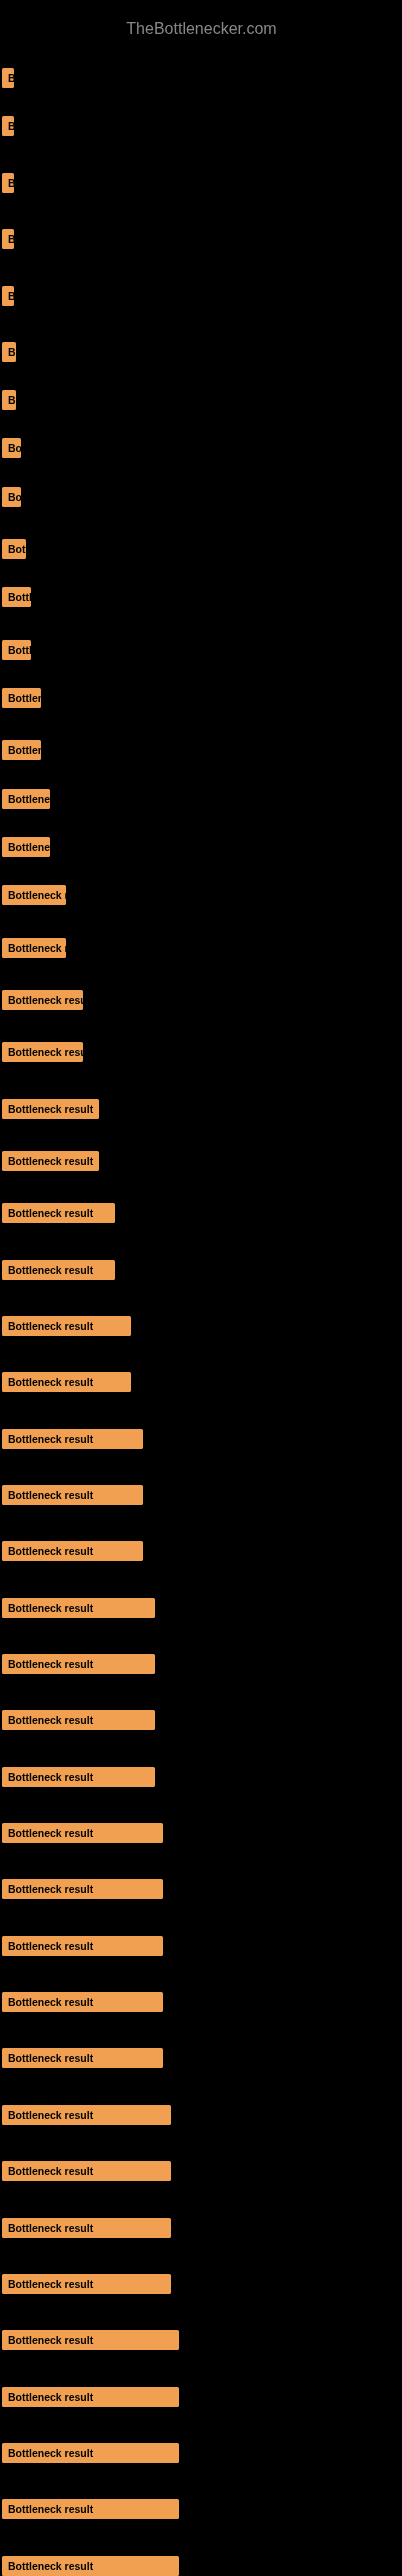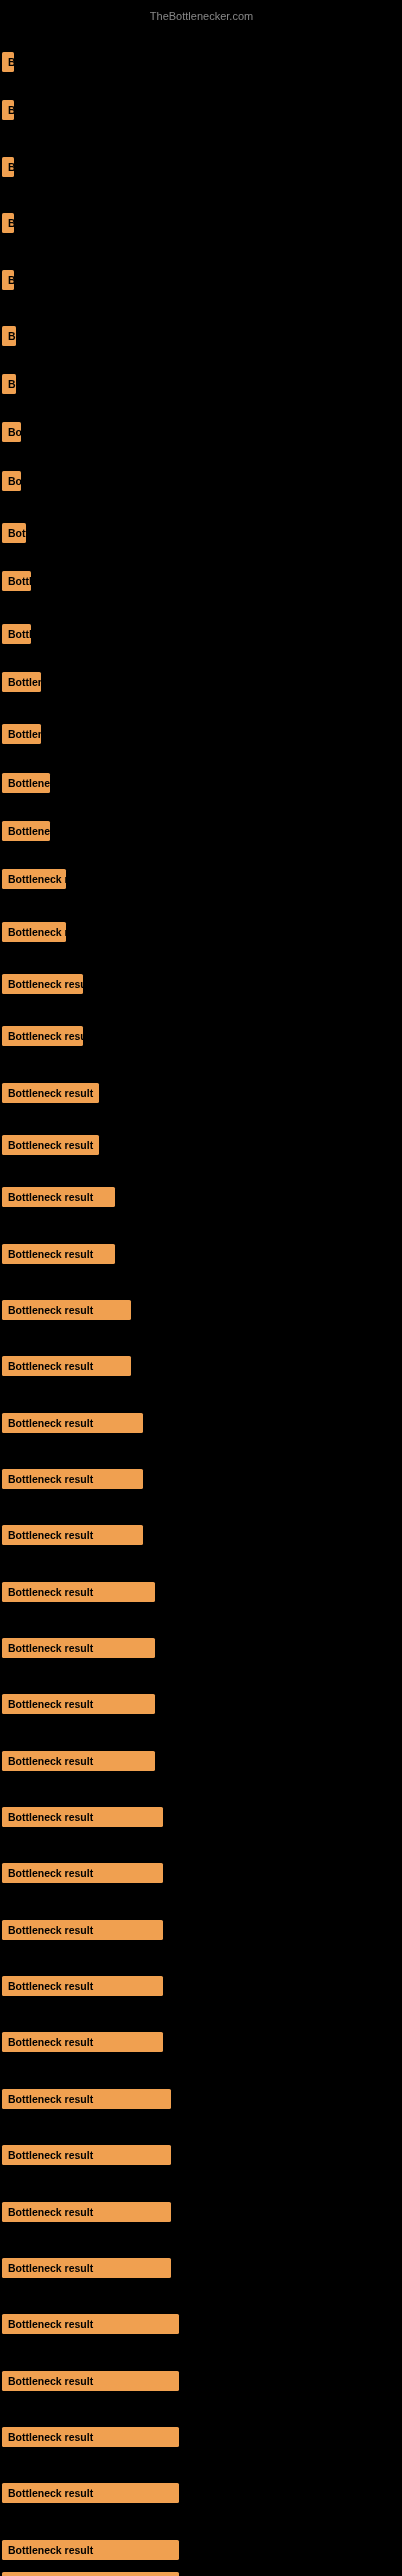--- a/index.html
+++ b/index.html
@@ -11,23 +11,23 @@
     body {
       background-color: #000000;
       width: 403px;
       min-height: 2576px;
       font-family: Arial, sans-serif;
       position: relative;
     }
 
     .site-title {
       color: #888888;
-      font-size: 11px;
+      font-size: 16px;
       text-align: center;
-      padding-top: 10px;
+      padding-top: 20px;
       padding-bottom: 6.4px;
     }
 
   </style>
 </head>
 <body>
 
 <div class="site-title">TheBottlenecker.com</div>
 
 <div id="items-container" style="position: relative; width: 403px; height: 2560px;">

